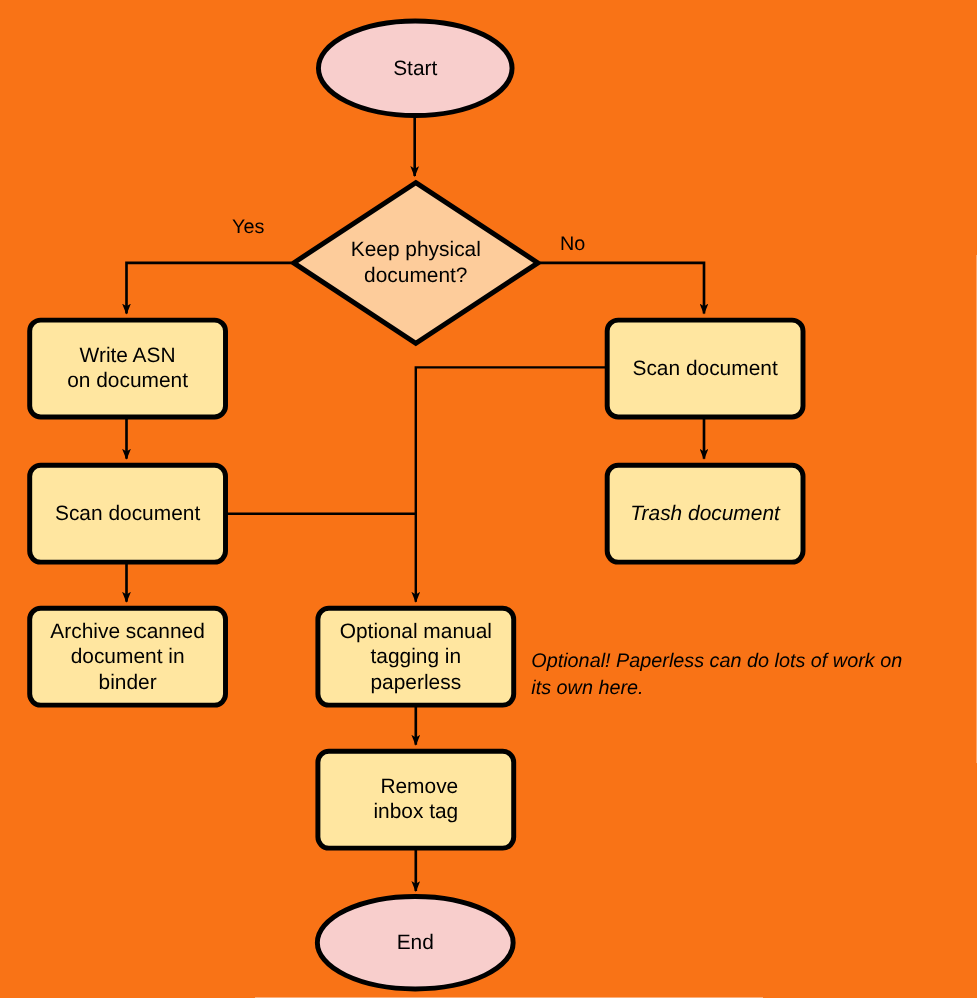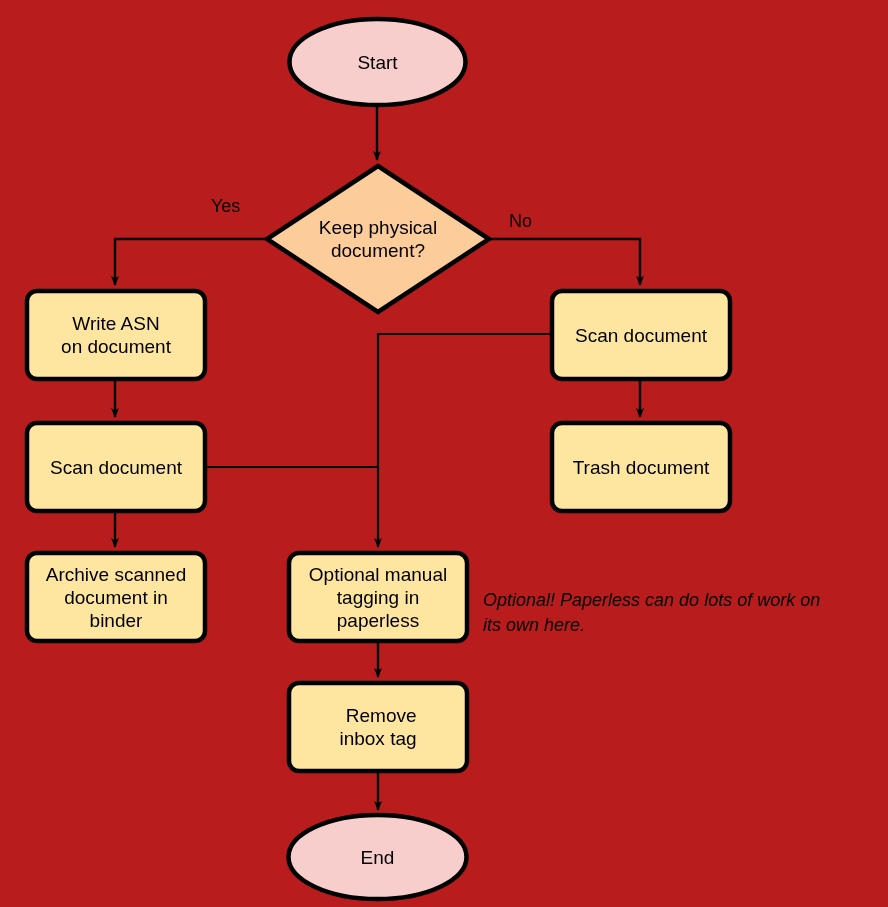--- a/index.html
+++ b/index.html
@@ -7,21 +7,21 @@
     padding: 0;
     background: #ffffff;
   }
   body {
     font-family: "Liberation Sans", sans-serif;
   }
   #flowchart-canvas {
     position: relative;
     width: 888px;
     height: 907px;
-    background: #b91c1c;
+    background: #f97316;
     overflow: hidden;
   }
   #flow-svg {
     position: absolute;
     left: 0;
     top: 0;
     width: 888px;
     height: 907px;
   }
   .node-label {
@@ -120,21 +120,21 @@
 on document</div>
 
   <div class="node-label" style="left:27px; top:423px; width:178px; height:88px;">Scan document</div>
 
   <div class="node-label" style="left:27px; top:553px; width:178px; height:88px;">Archive scanned
 document in
 binder</div>
 
   <div class="node-label" style="left:552px; top:291px; width:178px; height:88px;">Scan document</div>
 
-  <div class="node-label" style="left:552px; top:423px; width:178px; height:88px;">Trash document</div>
+  <div class="node-label" style="left:552px; top:423px; width:178px; height:88px;font-style:italic;">Trash document</div>
 
   <div class="node-label" style="left:289px; top:553px; width:178px; height:88px;">Optional manual
 tagging in
 paperless</div>
 
   <div class="node-label" style="left:289px; top:683px; width:178px; height:88px;text-align:right;">Remove
 inbox tag</div>
 
   <div class="node-label" style="left:288px; top:815px; width:179px; height:84px;">End</div>
 

